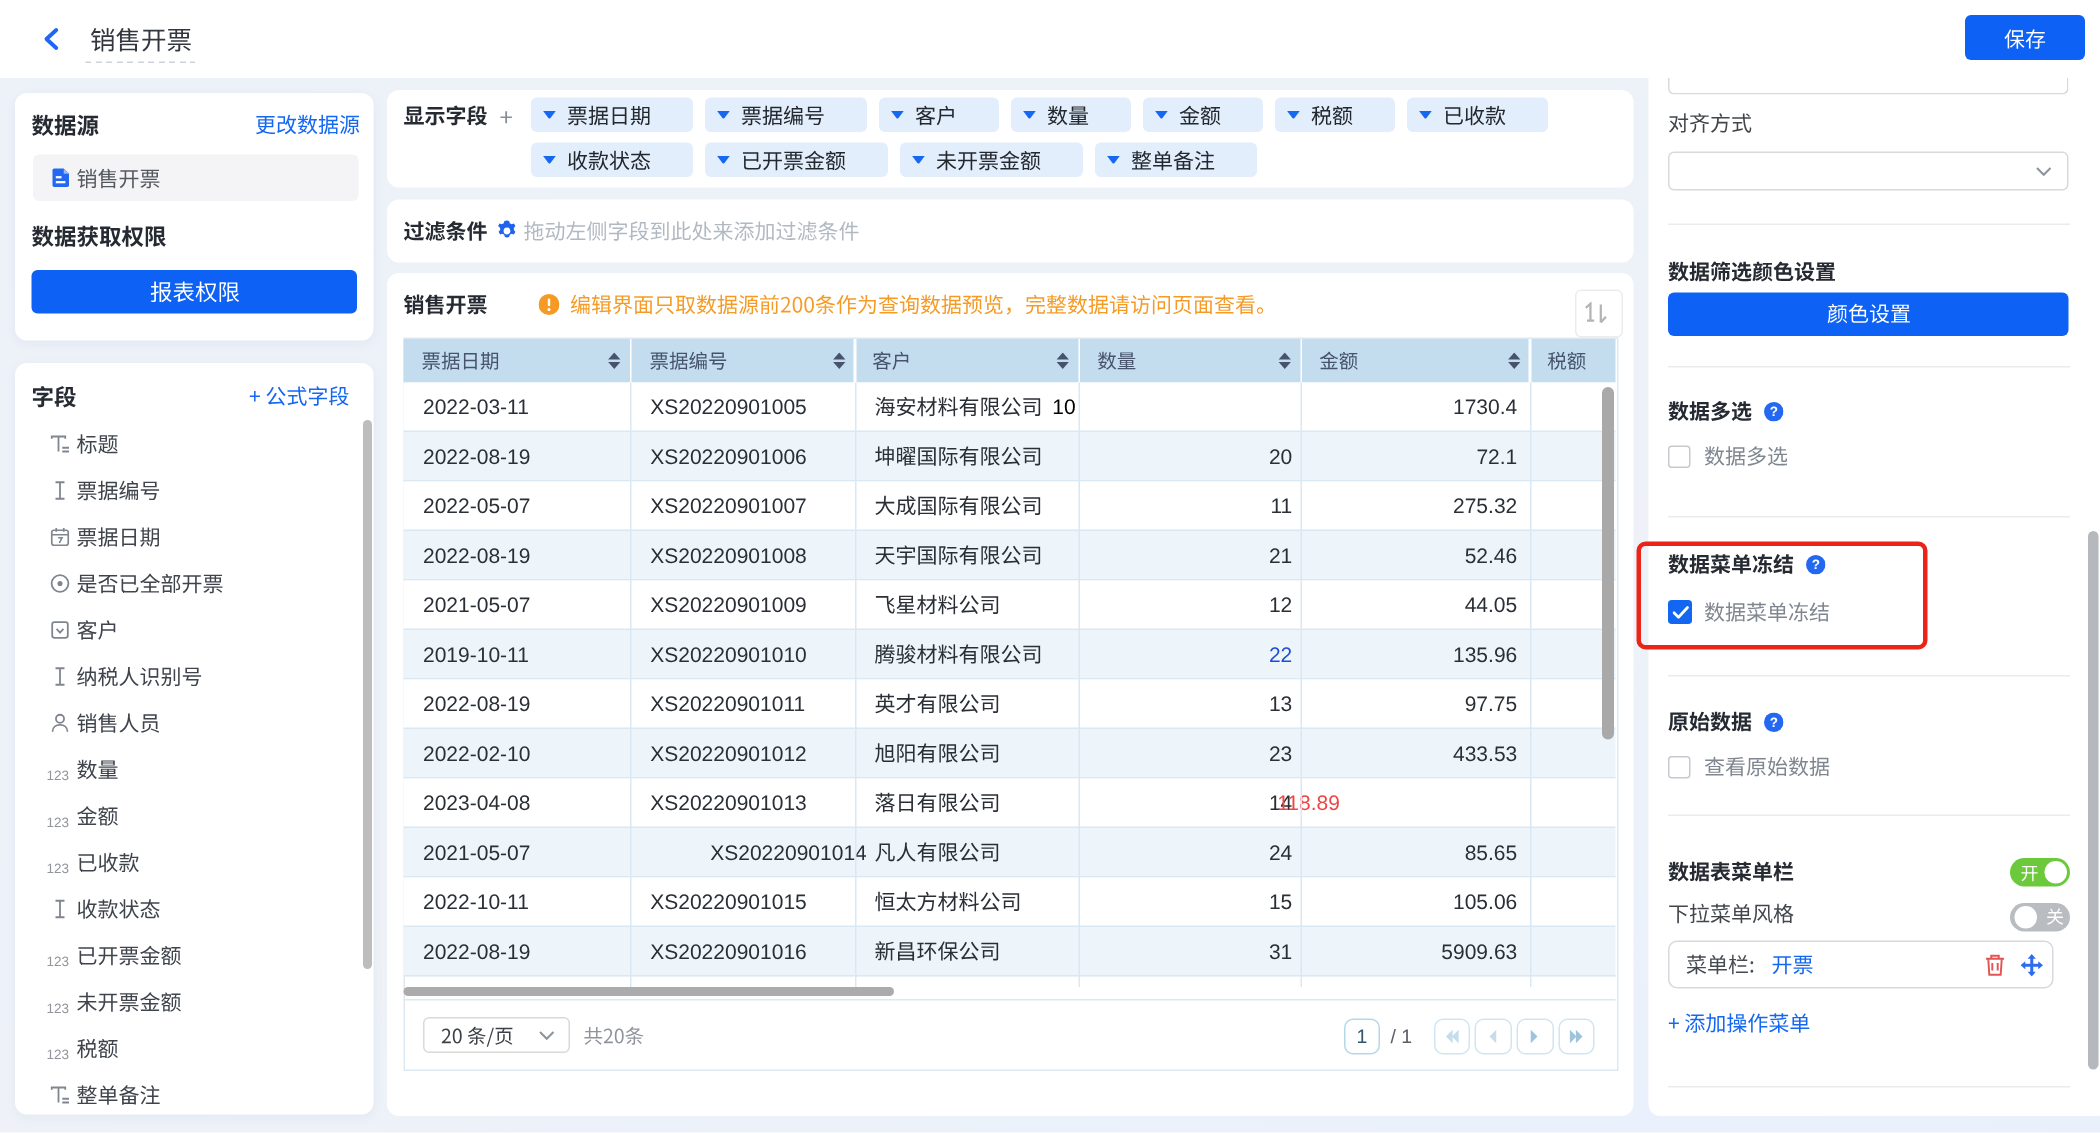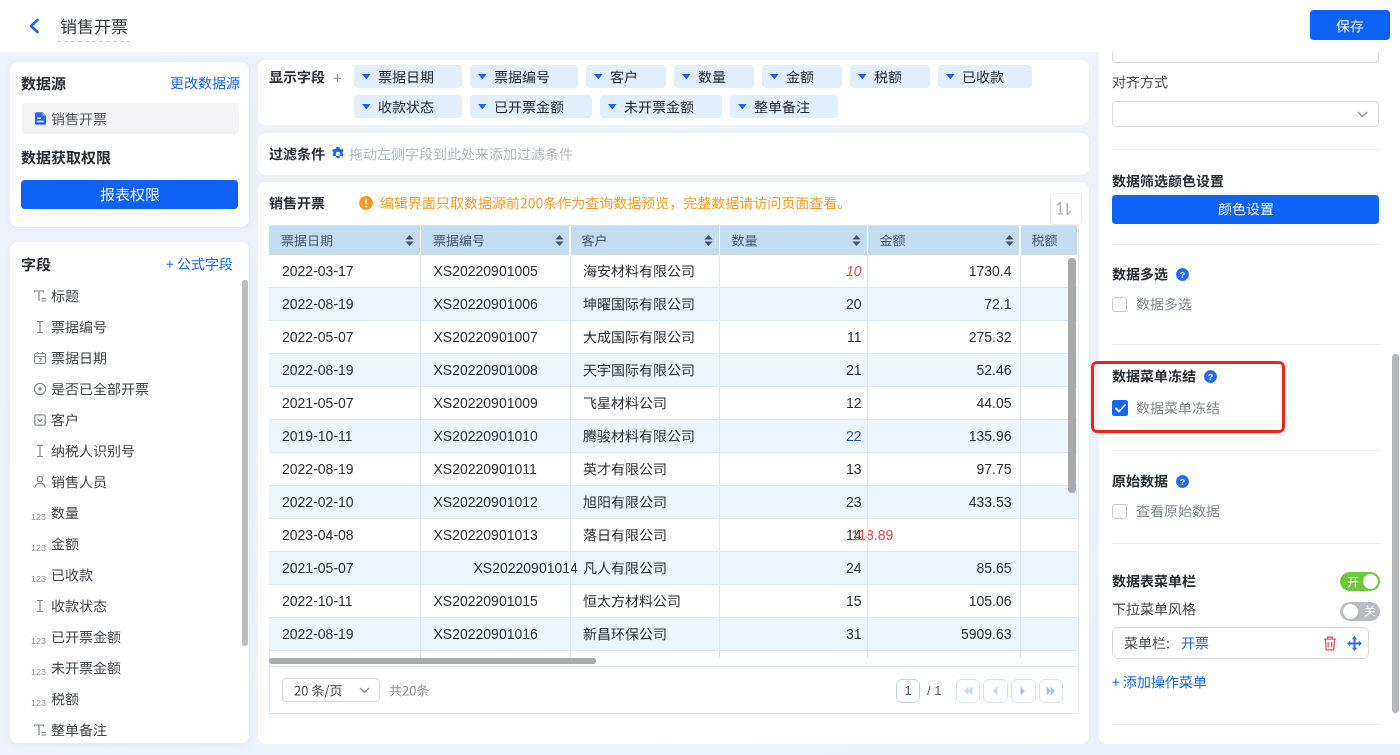--- a/index.html
+++ b/index.html
@@ -626,33 +626,33 @@
   </svg>
 <svg style="position:absolute;left:1004.7px;top:234.5px" width="9" height="11" viewBox="0 0 9 11">
     <path d="M4.5 0 L8.6 4.6 H0.4 Z" fill="#47536a"></path>
     <path d="M4.5 11 L0.4 6.4 H8.6 Z" fill="#47536a"></path>
   </svg>
 <svg class="t " style="left:1031.0px;top:233.6px" width="27.00" height="13" viewBox="0 -880 2000 1000" fill="#46536a">
     <use href="#g44" x="0"></use>
     <use href="#g51" x="1000"></use>
   </svg>
 <div style="position:absolute;left:269px;top:254.5px;width:807.5px;height:33px;background:#fff;border-bottom:1px solid #d9e8f3;box-sizing:border-box"></div>
-<span class="ht" style="left:282px;top:261.0px;font-size:14px;color:#2a2f36;font-weight:normal;">2022-03-17</span>
+<span class="ht" style="left:282px;top:261.0px;font-size:14px;color:#2a2f36;font-weight:normal;">2022-03-11</span>
 <span class="ht" style="left:433.5px;top:261.0px;font-size:14px;color:#2a2f36;font-weight:normal;">XS20220901005</span>
 <svg class="t " style="left:583.0px;top:264.0px" width="112.00" height="14" viewBox="0 -880 8000 1000" fill="#2a2f36">
     <use href="#g107" x="0"></use>
     <use href="#g108" x="1000"></use>
     <use href="#g109" x="2000"></use>
     <use href="#g110" x="3000"></use>
     <use href="#g111" x="4000"></use>
     <use href="#g21" x="5000"></use>
     <use href="#g26" x="6000"></use>
     <use href="#g112" x="7000"></use>
   </svg>
-<span class="ht" style="left:701.5px;top:261.0px;width:160px;text-align:right;font-size:14px;color:#ef4444;font-weight:normal;font-style:italic;">10</span>
+<span class="ht" style="left:701.5px;top:261.0px;width:160px;font-size:14px;color:#000000;font-weight:normal;">10</span>
 <span class="ht" style="left:851.5px;top:261.0px;width:160px;text-align:right;font-size:14px;color:#2a2f36;font-weight:normal;">1730.4</span>
 <div style="position:absolute;left:269px;top:287.5px;width:807.5px;height:33px;background:#eef5fa;border-bottom:1px solid #d9e8f3;box-sizing:border-box"></div>
 <span class="ht" style="left:282px;top:294.0px;font-size:14px;color:#2a2f36;font-weight:normal;">2022-08-19</span>
 <span class="ht" style="left:433.5px;top:294.0px;font-size:14px;color:#2a2f36;font-weight:normal;">XS20220901006</span>
 <svg class="t " style="left:583.0px;top:297.0px" width="112.00" height="14" viewBox="0 -880 8000 1000" fill="#2a2f36">
     <use href="#g113" x="0"></use>
     <use href="#g114" x="1000"></use>
     <use href="#g115" x="2000"></use>
     <use href="#g116" x="3000"></use>
     <use href="#g111" x="4000"></use>

